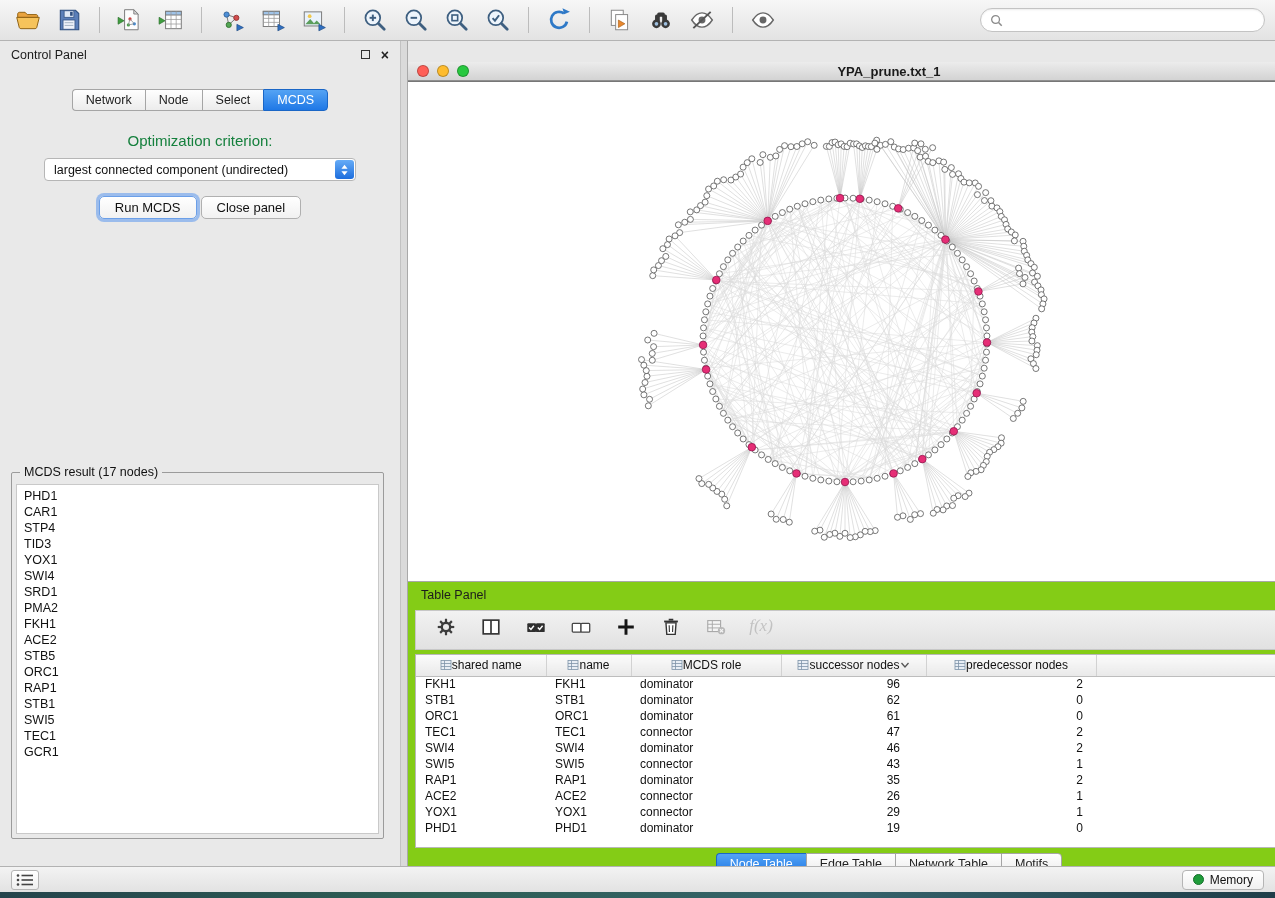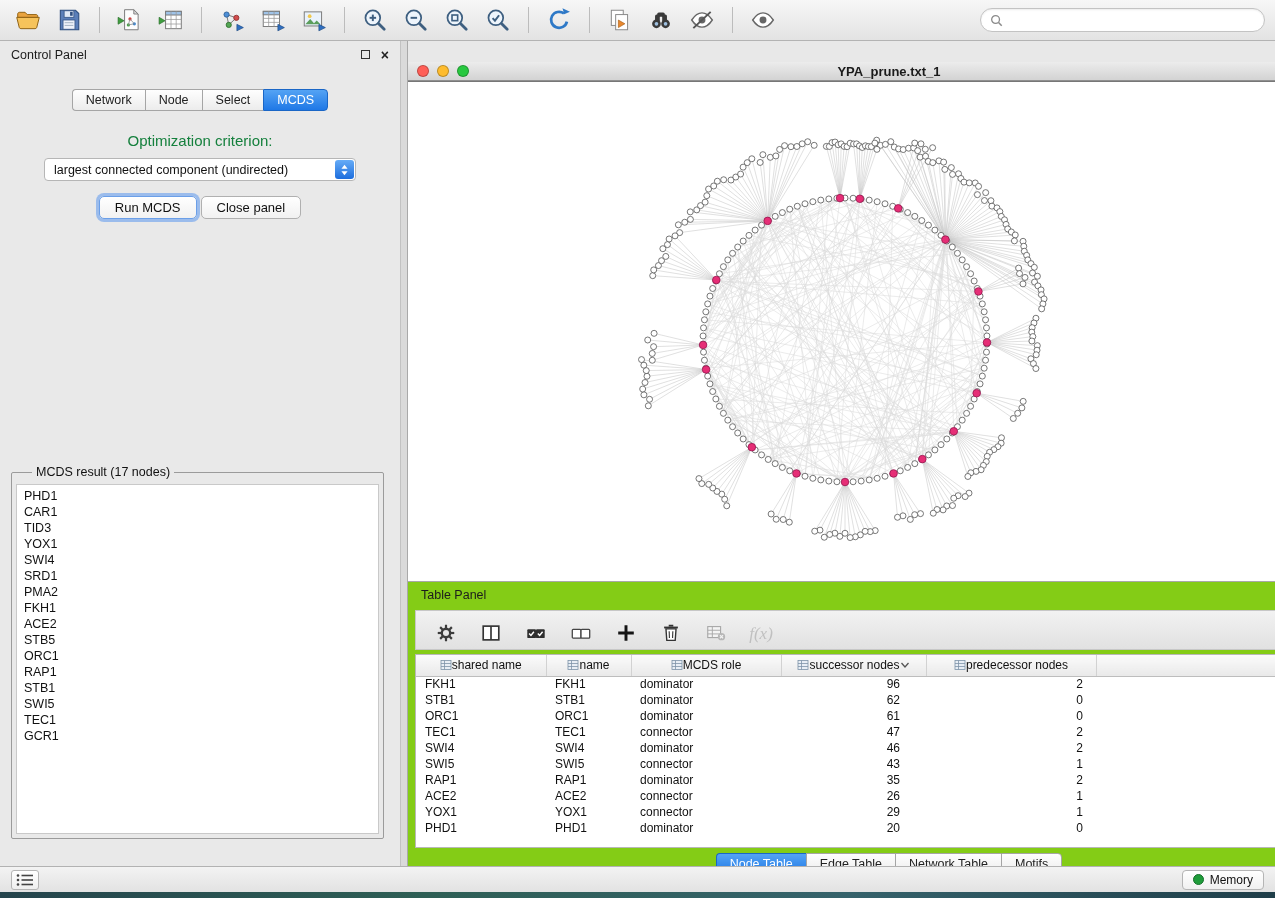--- a/index.html
+++ b/index.html
@@ -43,21 +43,21 @@
   .dropdown .stepper { position:absolute; right:1px; top:1px; bottom:1px; width:19px;
     background:linear-gradient(#66acf7,#1c6ddd); border-radius:3px;
     display:flex; align-items:center; justify-content:center; }
   .btn-row { display:flex; justify-content:center; gap:4px; margin-top:15px; }
   .mac-btn { font-size:13px; padding:3px 15px; background:linear-gradient(#ffffff,#f1f1f1);
     border:1px solid #b0b0b0; border-radius:5px; color:#111;
     font-family:"Liberation Sans",sans-serif; }
   .mac-btn.focused { box-shadow:0 0 0 3px rgba(77,144,240,.5); border-color:#6b9fe8; }
   .mcds-fieldset { position:absolute; left:11px; right:16px; top:424px; bottom:27px;
     border:1px solid #9b9b9b; border-radius:2px; padding:5px 4px 4px 4px; }
-  .mcds-fieldset legend { font-size:12.5px; color:#111; padding:0 4px; margin-left:16px; }
+  .mcds-fieldset legend { font-size:12.5px; color:#111; padding:0 4px; margin-left:4px; }
   .mcds-list { background:#fff; border:1px solid #c9c9c9; width:100%; height:100%;
     overflow:hidden; font-size:12.5px; color:#111; padding:3px 7px; }
   .mcds-list .mcds-item { line-height:16px; }
 
   
   .splitter { position:absolute; left:400px; top:41px; width:8px; height:825px;
     background:#dadada; border-left:1px solid #c2c2c2; border-right:1px solid #a9a9a9; }
 
   
   .right-col { position:absolute; left:408px; top:59px; width:962px; height:825px; }
@@ -73,21 +73,21 @@
   .net-canvas svg { display:block; }
 
   
   .table-panel { position:absolute; left:0; right:0; top:522px; bottom:0; background:#84cc16;
     border-top:1px solid #a8a8a8; }
   .tp-header { height:25px; display:flex; align-items:center; padding:0 13px;
     font-size:12.5px; color:#1c1c1c; }
   .tp-toolbar { position:absolute; left:7px; right:7px; top:28px; height:40px;
     background:linear-gradient(#f2f2f2,#e1e1e1); border:1px solid #c7c7c7;
     display:flex; align-items:center; gap:17px; padding:0 16px; }
-  .tp-btn { width:28px; height:28px; display:flex; align-items:flex-end; justify-content:center; }
+  .tp-btn { width:28px; height:28px; display:flex; align-items:flex-start; justify-content:center; }
   .tp-btn.disabled { opacity:.5; }
   .tp-btn.fx span { font-family:"Liberation Serif", serif; font-style:italic; font-size:17px;
     color:#9a9a9a; }
   .tp-table-wrap { position:absolute; left:7px; right:7px; top:72px; bottom:36px;
     background:#fff; border:1px solid #b8b8b8; overflow:hidden; }
   table.node-table { border-collapse:collapse; table-layout:fixed; width:calc(100% - 15px);
     font-size:12px; color:#111; }
   .node-table col.c1{width:130px}.node-table col.c2{width:85px}.node-table col.c3{width:150px}
   .node-table col.c4{width:145px}.node-table col.c5{width:170px}
   .node-table thead th { height:21px; font-weight:normal; font-size:12px;
@@ -299,20 +299,21 @@
     </div>
     <div class="btn-row">
       <button class="mac-btn focused">Run MCDS</button>
       <button class="mac-btn">Close panel</button>
     </div>
     <fieldset class="mcds-fieldset">
       <legend>MCDS result (17 nodes)</legend>
       <div class="mcds-list">
           <div class="mcds-item">PHD1</div>
           <div class="mcds-item">CAR1</div>
+          <div class="mcds-item">STP4</div>
           <div class="mcds-item">TID3</div>
           <div class="mcds-item">YOX1</div>
           <div class="mcds-item">SWI4</div>
           <div class="mcds-item">SRD1</div>
           <div class="mcds-item">PMA2</div>
           <div class="mcds-item">FKH1</div>
           <div class="mcds-item">ACE2</div>
           <div class="mcds-item">STB5</div>
           <div class="mcds-item">ORC1</div>
           <div class="mcds-item">RAP1</div>
@@ -1364,21 +1365,21 @@
                 <td>YOX1</td>
                 <td>connector</td>
                 <td class="num">29</td>
                 <td class="num">1</td>
                 <td></td>
               </tr>
               <tr>
                 <td>PHD1</td>
                 <td>PHD1</td>
                 <td>dominator</td>
-                <td class="num">20</td>
+                <td class="num">19</td>
                 <td class="num">0</td>
                 <td></td>
               </tr>
             </tbody>
         </table>
         <div class="v-scroll">
           <div class="v-thumb"></div>
         </div>
       </div>
       <div class="tp-tabs">

